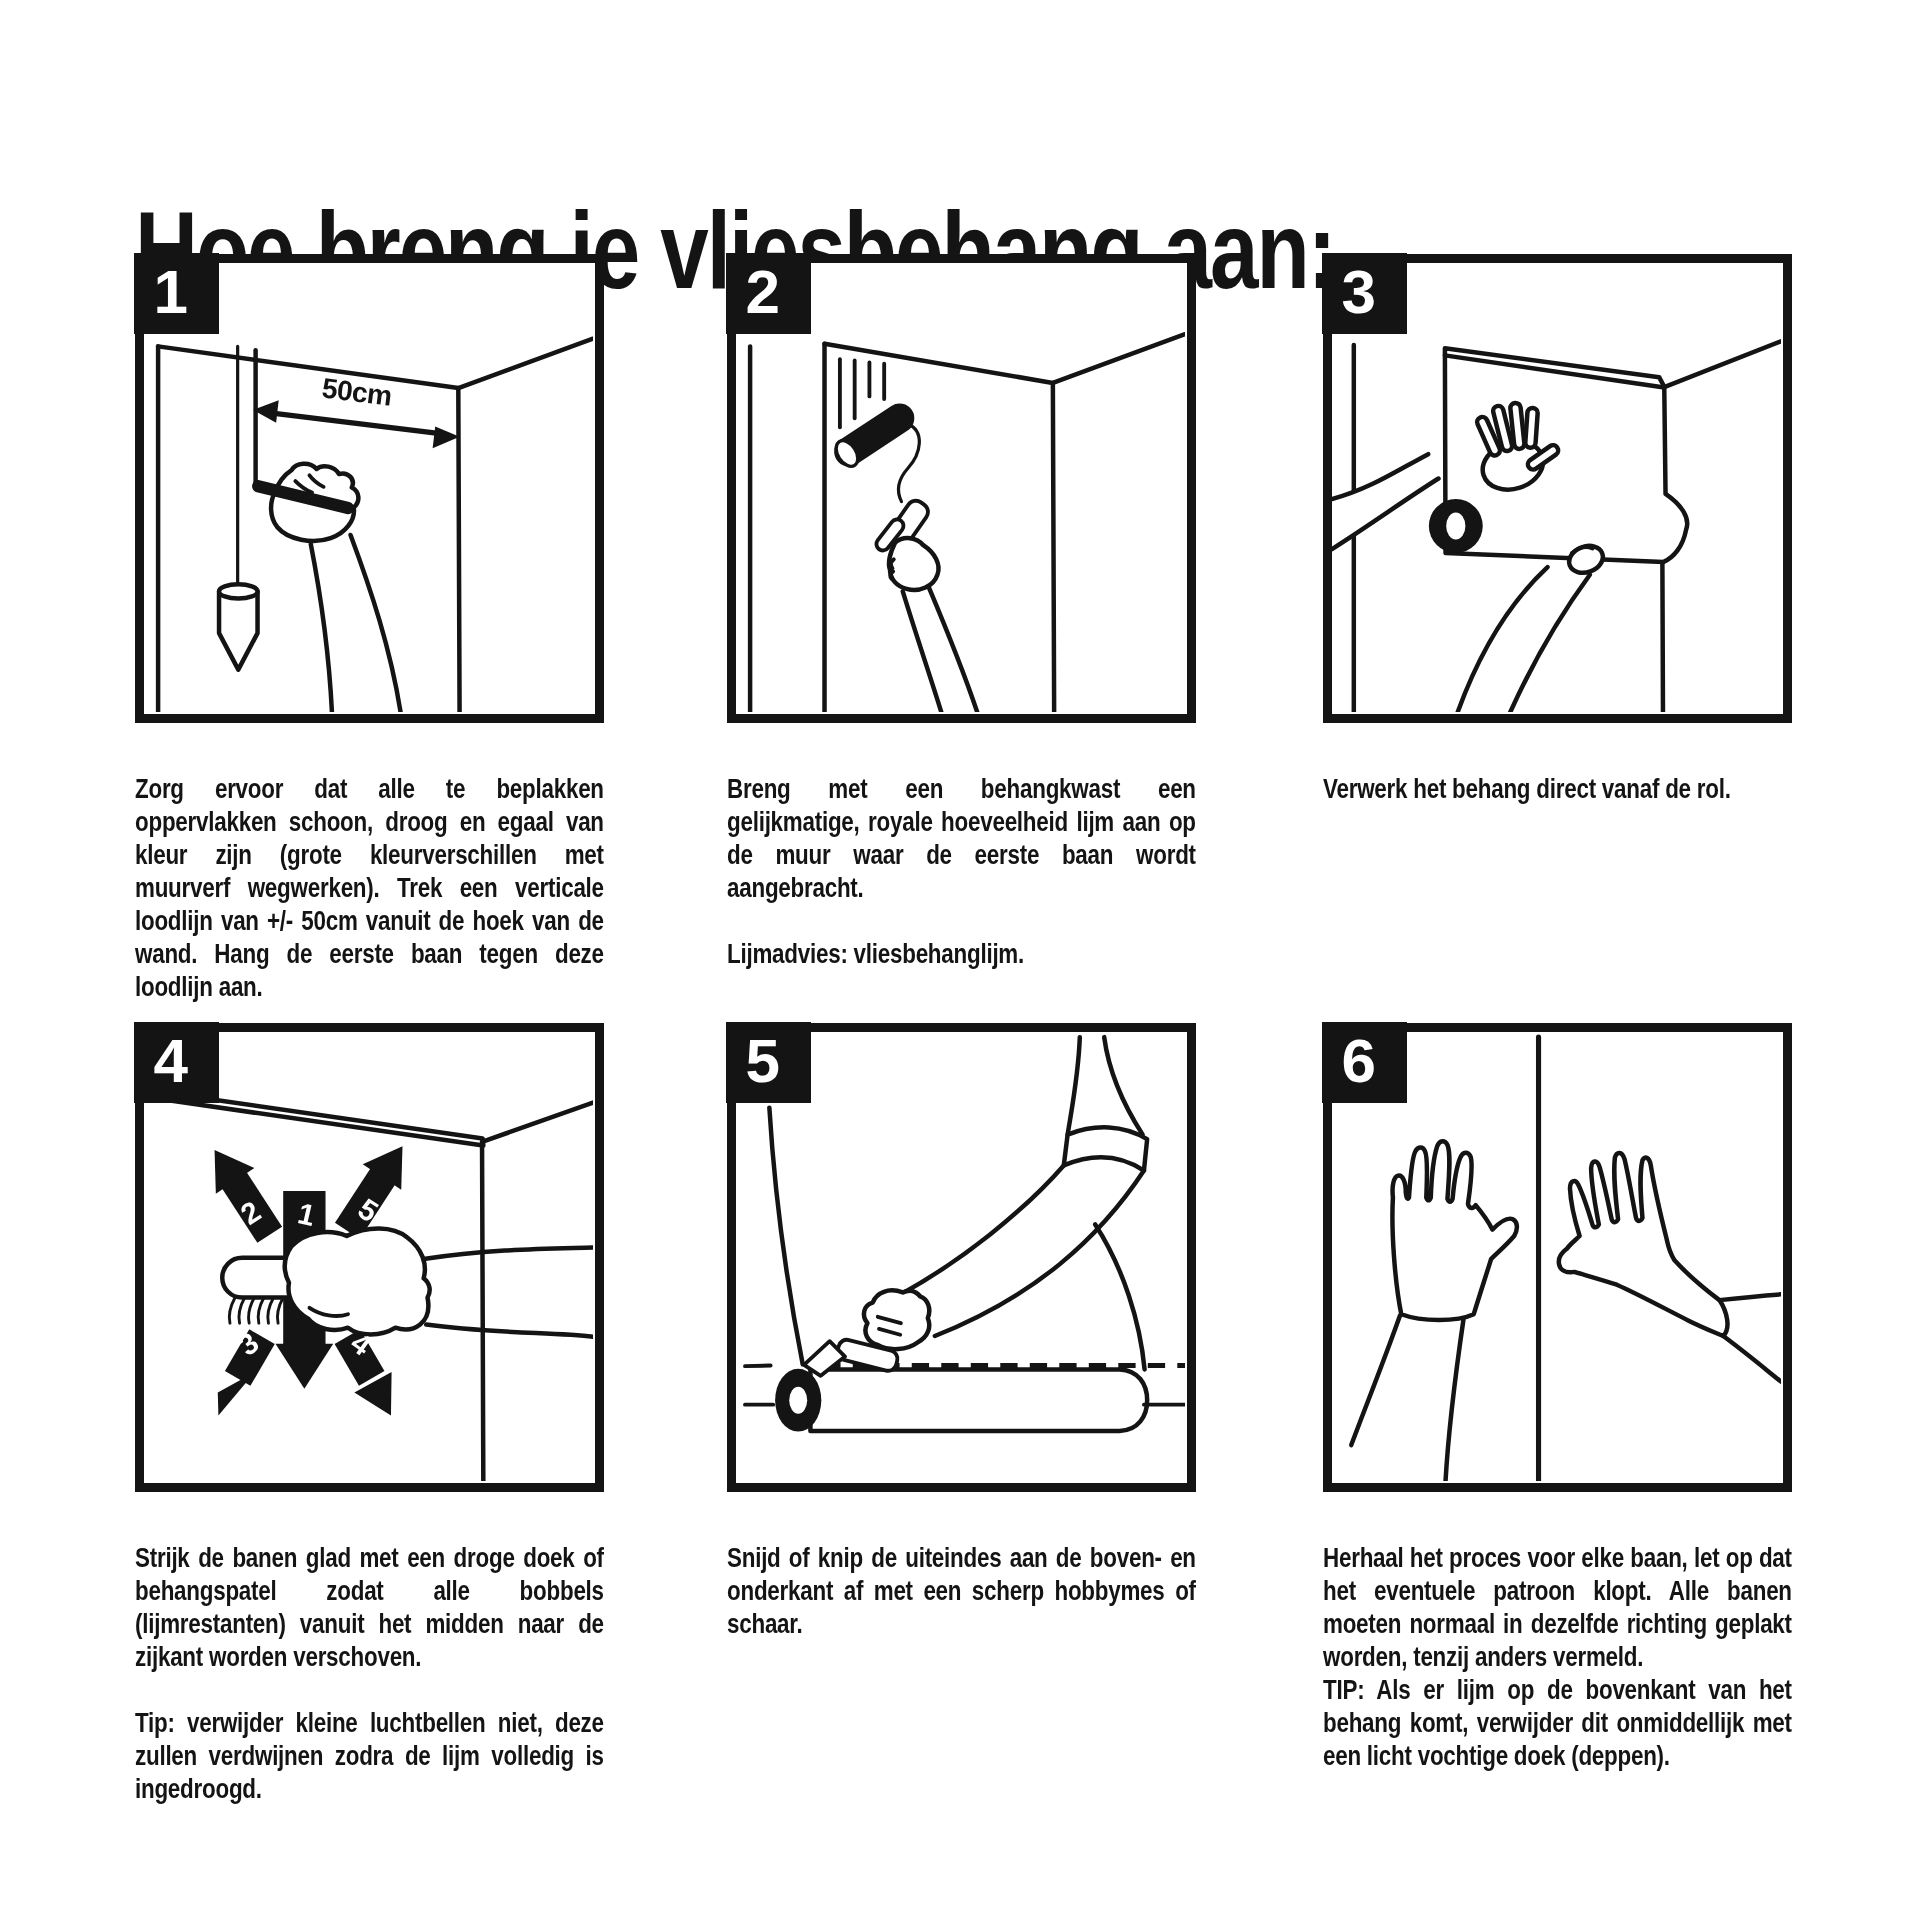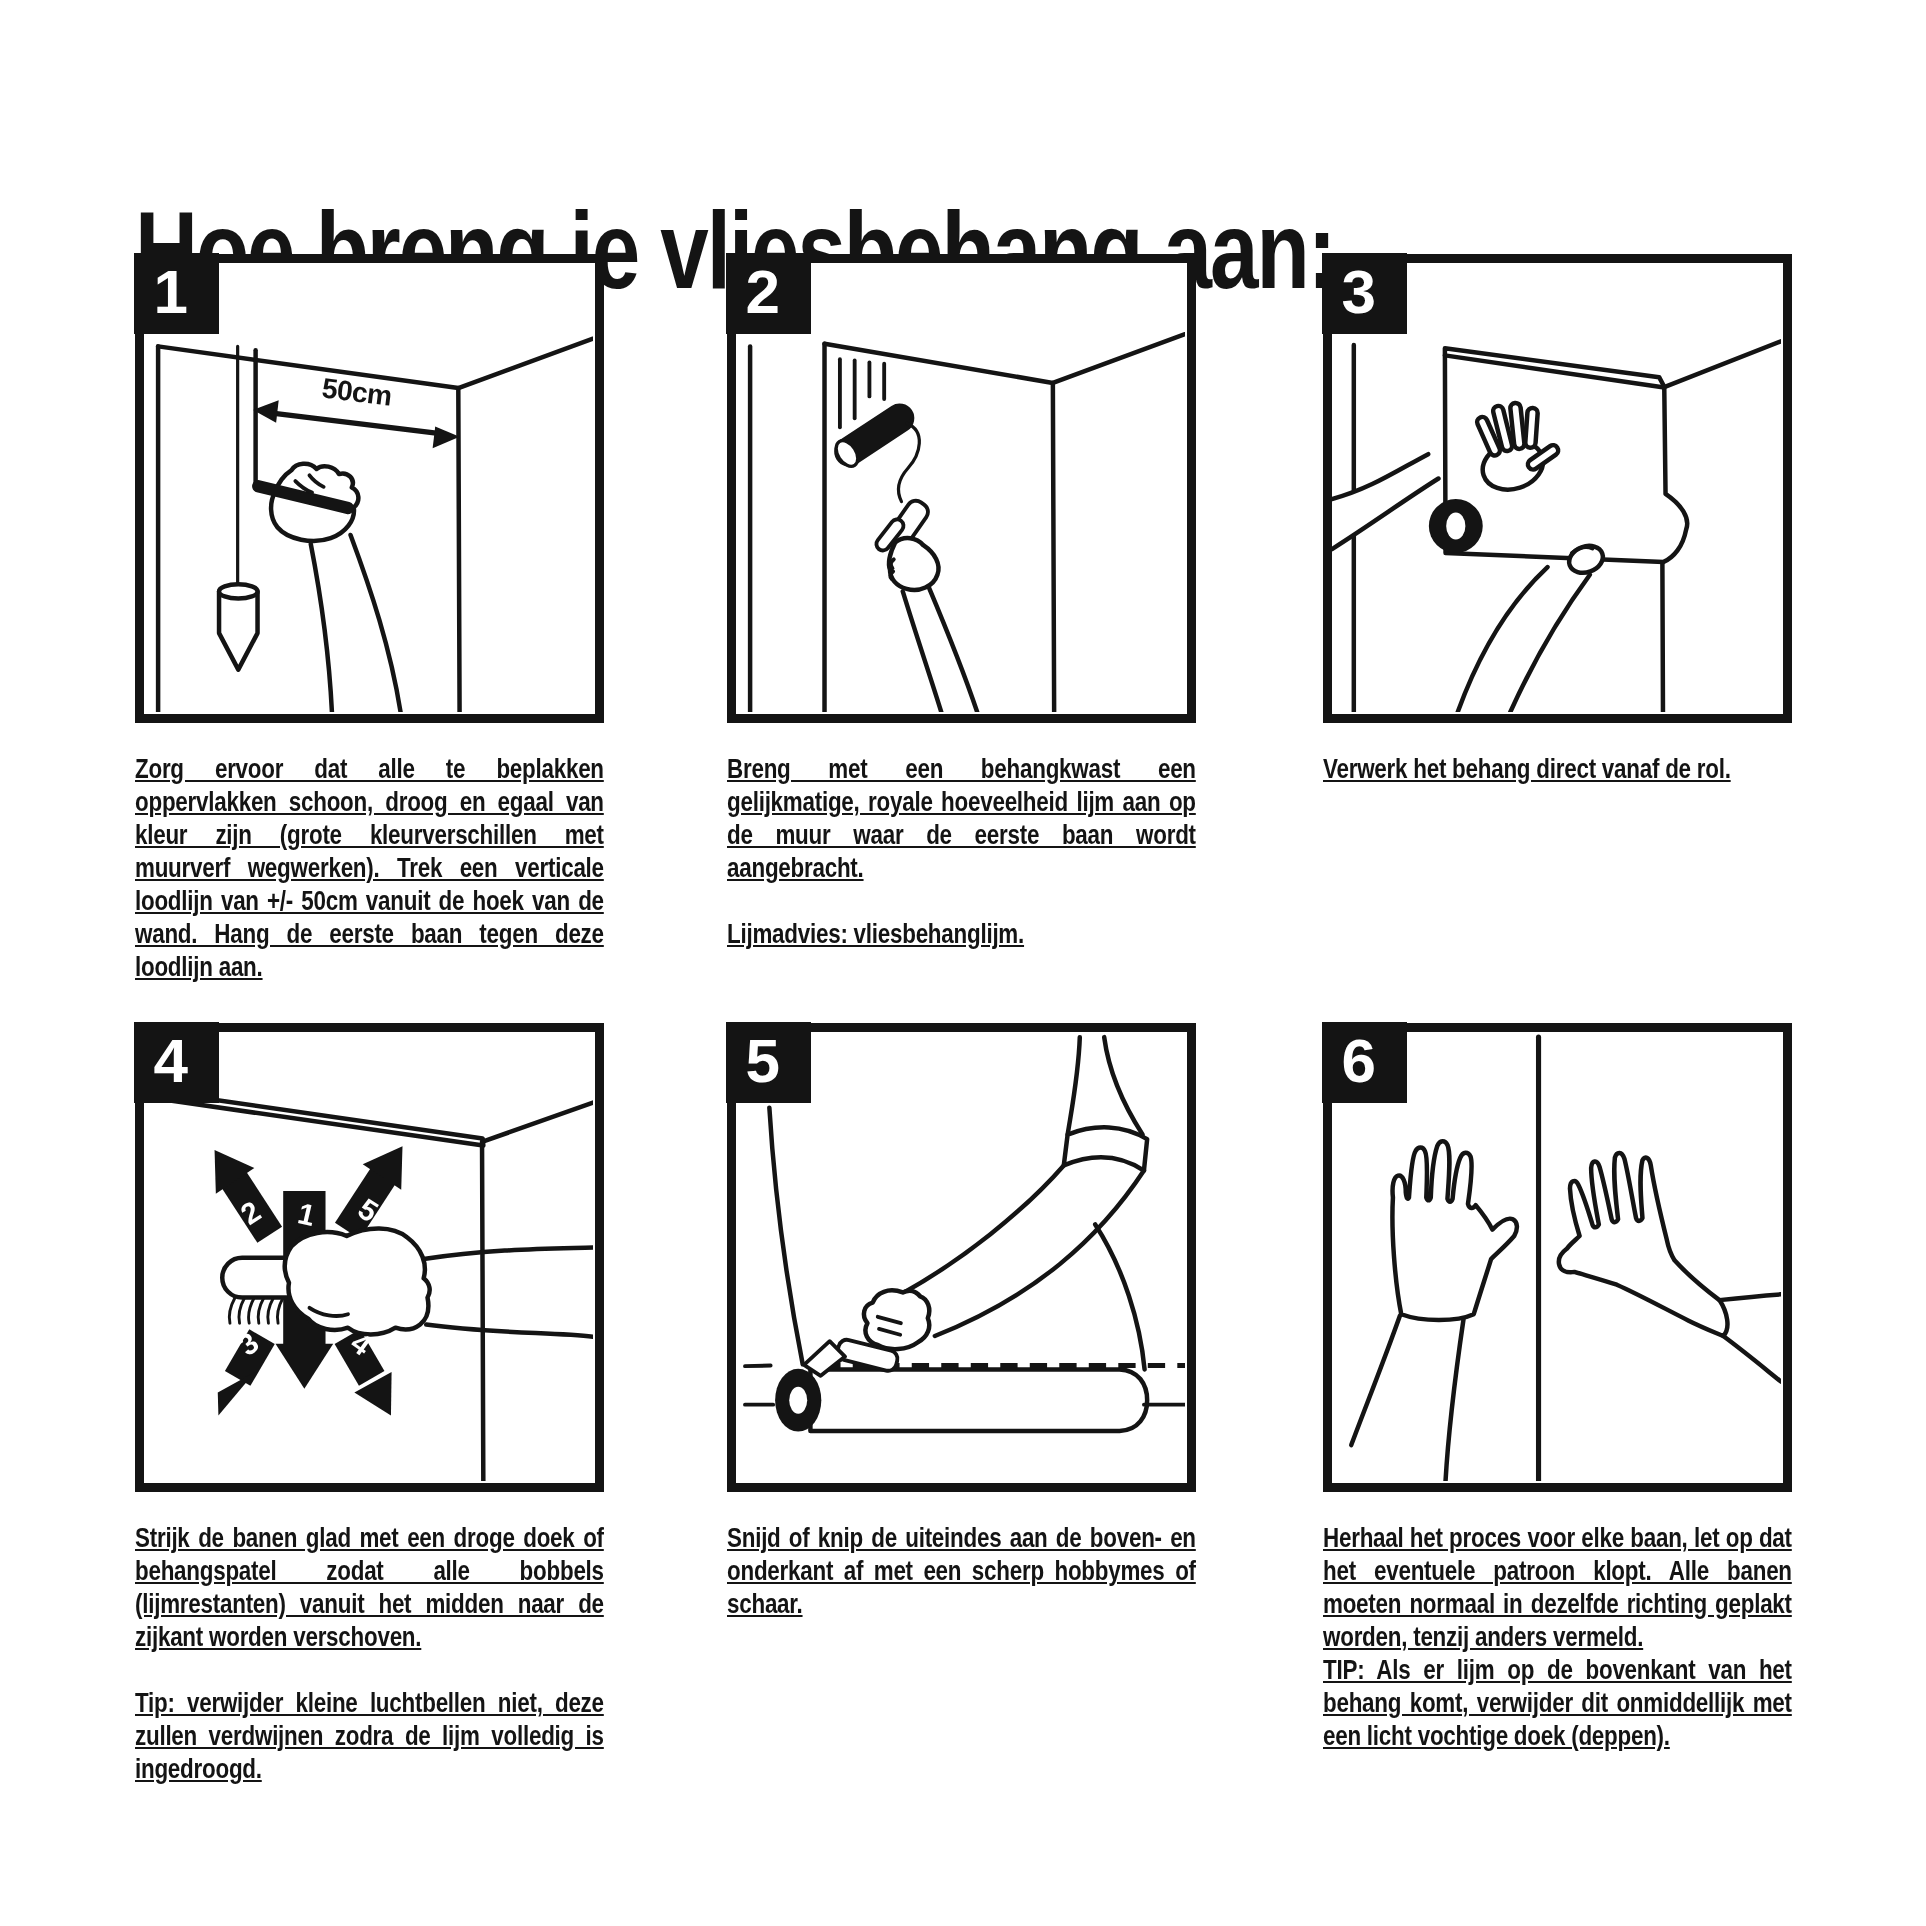--- a/index.html
+++ b/index.html
@@ -5,21 +5,21 @@
   html,body{margin:0;padding:0;background:#fff;}
   body{width:1926px;height:1926px;position:relative;font-family:"Liberation Sans",sans-serif;color:#141414;}
   .page-title{position:absolute;left:135px;top:114px;width:1573px;transform:scaleX(0.80);transform-origin:0 0;
     font-size:109px;font-weight:700;letter-spacing:-2.6px;white-space:nowrap;color:#141414;}
   .step{position:absolute;width:469px;}
   .panel{position:absolute;left:0;top:0;width:469px;height:469px;border:9.6px solid #141414;box-sizing:border-box;background:#fff;}
   .panel svg{position:absolute;left:0;top:0;width:449px;height:449px;}
   .numbox{position:absolute;left:-9.6px;top:-9.6px;width:85px;height:81px;background:#141414;box-sizing:border-box;
     padding-left:19px;}
   .numbox span{color:#fff;font-size:62px;line-height:77px;font-weight:700;}
-  .caption{position:absolute;left:0;top:498px;width:469px;text-decoration:underline;}
+  .caption{position:absolute;left:0;top:518px;width:469px;}
   .cap-inner{width:586px;transform:scaleX(0.80);transform-origin:0 0;font-size:28px;line-height:33px;font-weight:700;
     text-align:justify;text-align-last:left;letter-spacing:-0.3px;color:#141414;}
   .cap-inner p{margin:0;}
   .cap-inner.spaced p + p{margin-top:33px;}
   
   .s{fill:none;stroke:#141414;stroke-width:7;stroke-linecap:round;stroke-linejoin:round;}
   .sf{fill:#fff;stroke:#141414;stroke-width:7;stroke-linecap:round;stroke-linejoin:round;}
   .blk{fill:#141414;stroke:none;}
   .wfill{fill:#fff;stroke:none;}
   .arrow{stroke:#141414;}

